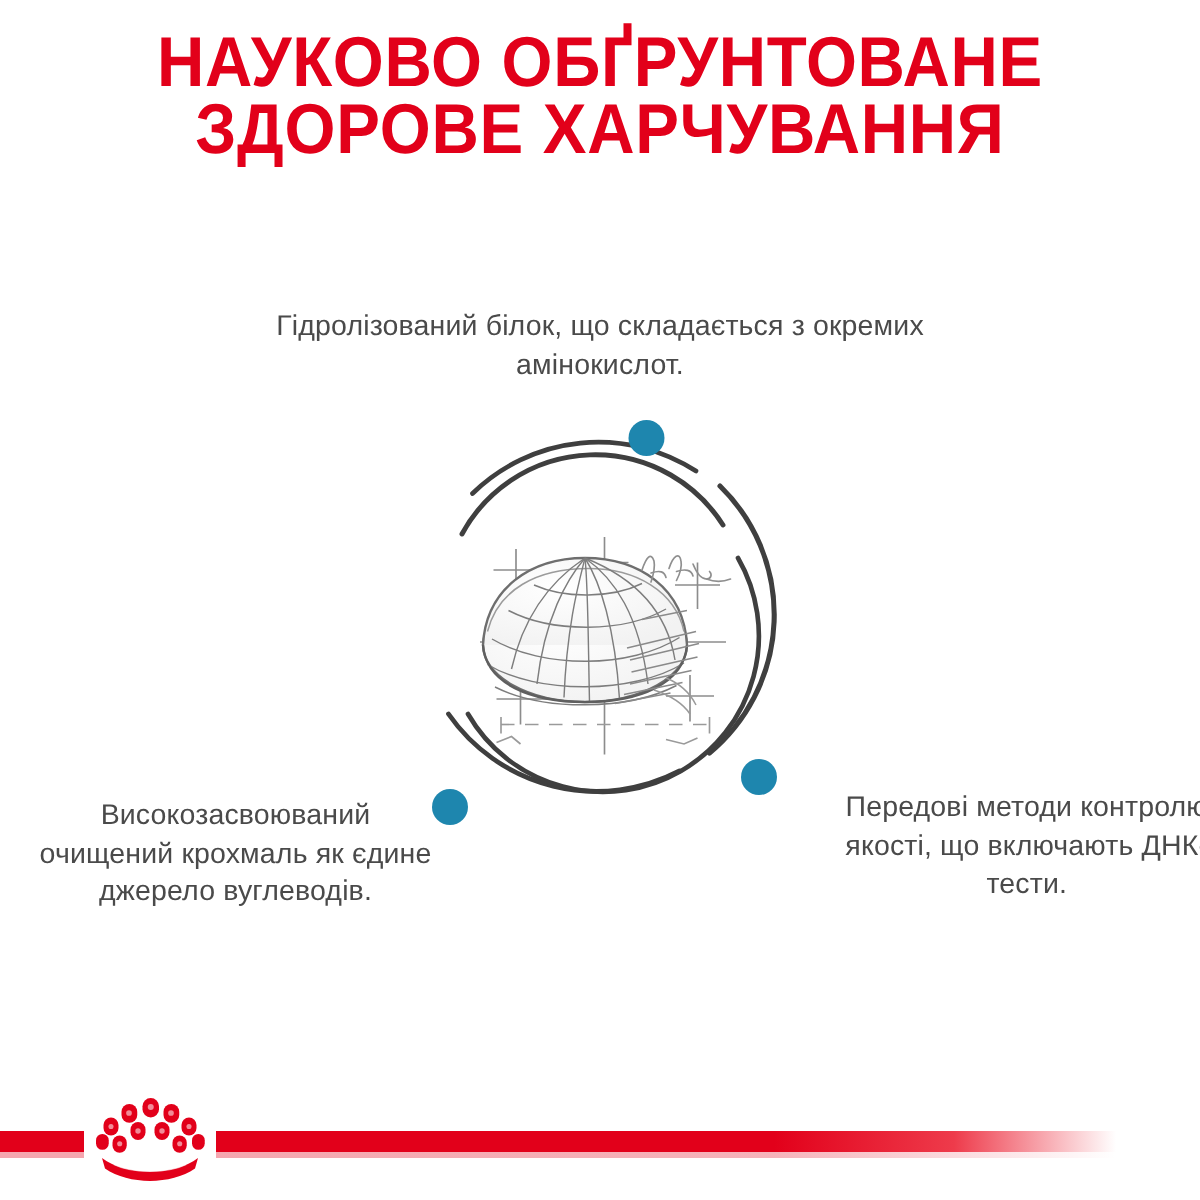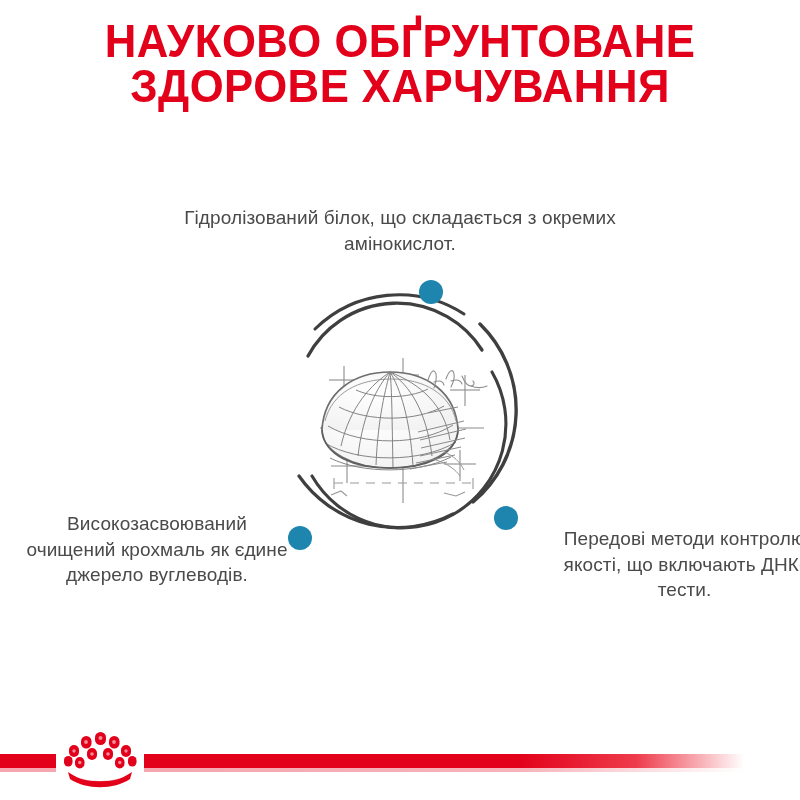--- a/index.html
+++ b/index.html
@@ -29,21 +29,21 @@
   
   .caption{
     position:absolute;
     color:#4a4a4a;
     font-size:19px;
     line-height:25.5px;
     font-weight:400;
     letter-spacing:.1px;
   }
   .cap-top{left:150px;top:205px;width:500px;text-align:center;}
-  .cap-left{left:22px;top:511px;width:270px;text-align:center;}
+  .cap-left{left:22px;top:531px;width:270px;text-align:center;}
   .cap-right{left:520px;top:526px;width:255px;text-align:center;margin-left:37px;}
 
   
   .diagram{position:absolute;left:268px;top:280px;width:270px;height:270px;}
   .diagram svg{display:block;width:270px;height:270px;overflow:visible;}
 
   
   .dot{
     position:absolute;border-radius:50%;
     background:#1E86AE;

